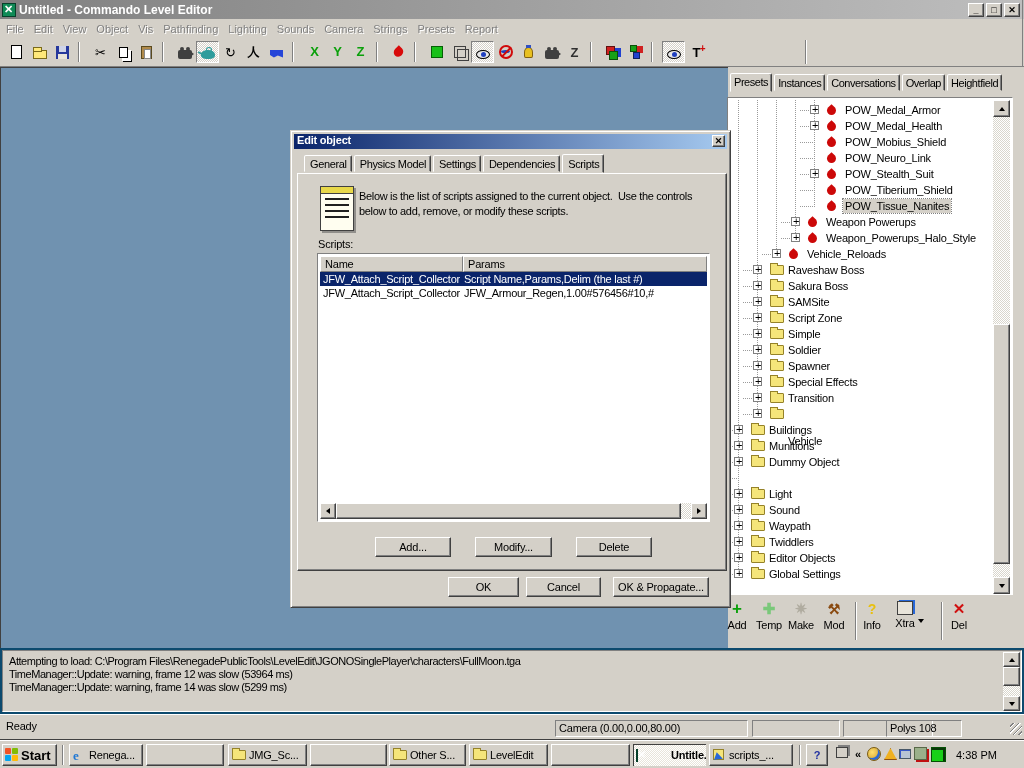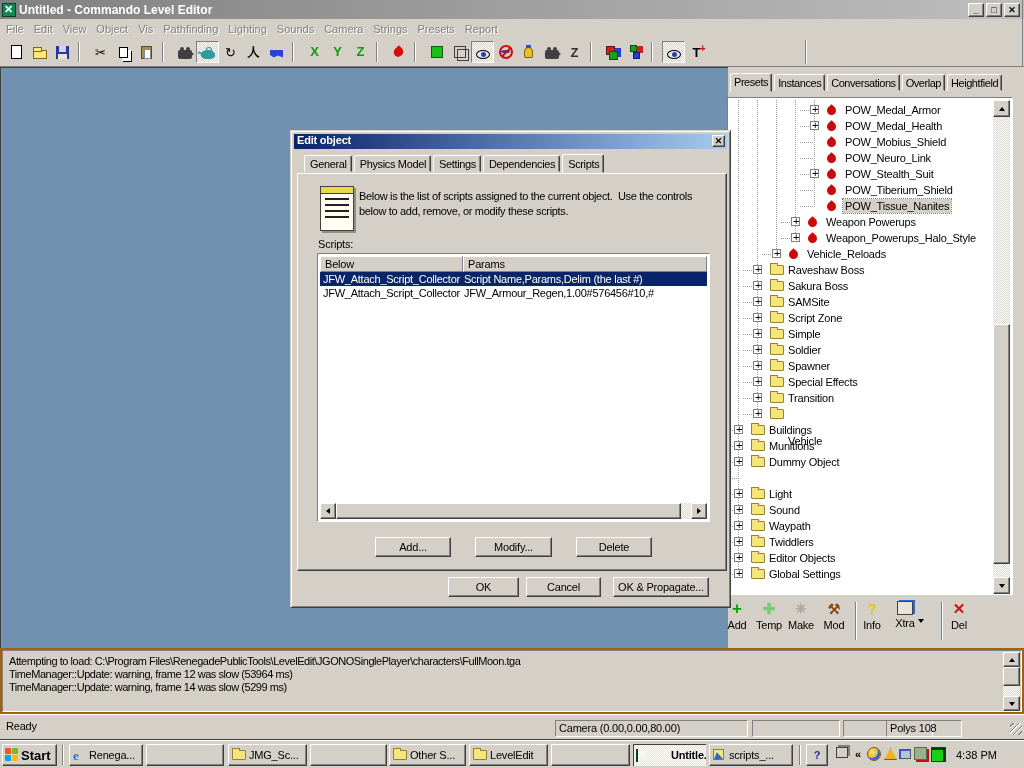--- a/index.html
+++ b/index.html
@@ -101,21 +101,21 @@
 .pact{position:absolute;width:30px;height:42px;display:flex;flex-direction:column;align-items:center;justify-content:flex-start}
 .pact .lbl{margin-top:2px;letter-spacing:-0.2px}
 .pai{width:16px;height:16px;position:relative;display:flex;align-items:center;justify-content:center;font-weight:bold;font-size:14px}
 .pai.add{color:#0aa00a;font-size:17px}
 .pai.temp{color:#7ac87a;font-size:15px}
 .pai.make{color:#b0aca0;font-size:15px}
 .pai.info{color:#e8c010;font-size:14px}
 .pai.del{color:#d01010;font-size:15px}
 .vdiv{position:absolute;width:1px;background:#808080;box-shadow:1px 0 0 #fff}
 
-#logpanel{left:0;top:648px;width:1024px;height:66px;background:#a16207}
+#logpanel{left:0;top:648px;width:1024px;height:66px;background:#0c4a6e}
 #logbox{position:absolute;left:2px;top:2px;width:1020px;height:62px;background:#d4d0c8}
 .logline{position:absolute;left:6px;white-space:nowrap;letter-spacing:-0.45px}
 
 #statusbar{left:0;top:714px;width:1024px;height:26px;background:#d4d0c8;border-top:1px solid #fff}
 .scell{position:absolute;top:5px;height:17px;line-height:15px;padding-left:3px;letter-spacing:-0.2px}
 
 #taskbar{left:0;top:740px;width:1024px;height:28px;background:#d4d0c8;border-top:1px solid #fff;box-shadow:0 -1px 0 #404040}
 #startbtn{position:absolute;left:2px;top:3px;width:55px;height:22px;display:flex;align-items:center;background:#d4d0c8}
 #startbtn .slogo{width:14px;height:14px;margin-left:2px;display:grid;grid-template-columns:6px 6px;grid-template-rows:6px 6px;gap:1px}
 #startbtn .slogo i{border-radius:1px}
@@ -604,21 +604,21 @@
         <div class="tab">Dependencies</div>
         <div class="tab active">Scripts</div>
       </div>
     <div id="dlg-page">
       <div id="note-icon"></div>
       <div class="dlg-desc" style="top:16px">Below is the list of scripts assigned to the current object.  Use the controls</div>
       <div class="dlg-desc" style="top:31px">below to add, remove, or modify these scripts.</div>
       <div id="scripts-label">Scripts:</div>
       <div id="listbox" class="sunkenlt">
         <div id="list-header">
-            <div class="hcell" style="width: 143px;">Below</div>
+            <div class="hcell" style="width: 143px;">Name</div>
             <div class="hcell" style="width: 246px; flex: 1 1 0%;">Params</div>
           </div>
         <div id="list-rows">
             <div class="lrow selected" style="top: 18px;">
               <div class="c1">JFW_Attach_Script_Collector</div>
               <div class="c2">Script Name,Params,Delim (the last #)</div>
             </div>
             <div class="lrow" style="top: 32px;">
               <div class="c1">JFW_Attach_Script_Collector</div>
               <div class="c2">JFW_Armour_Regen,1.00#576456#10,#</div>

